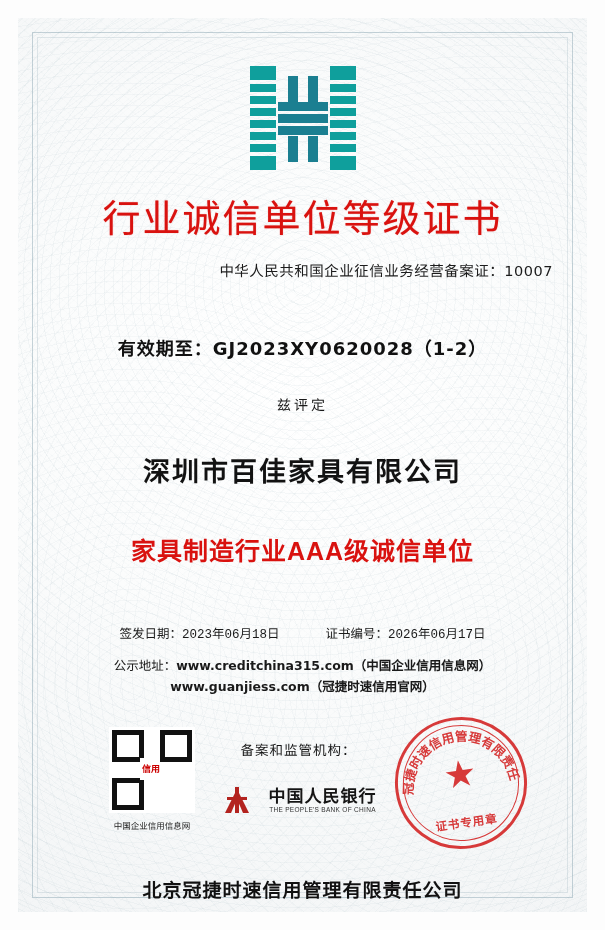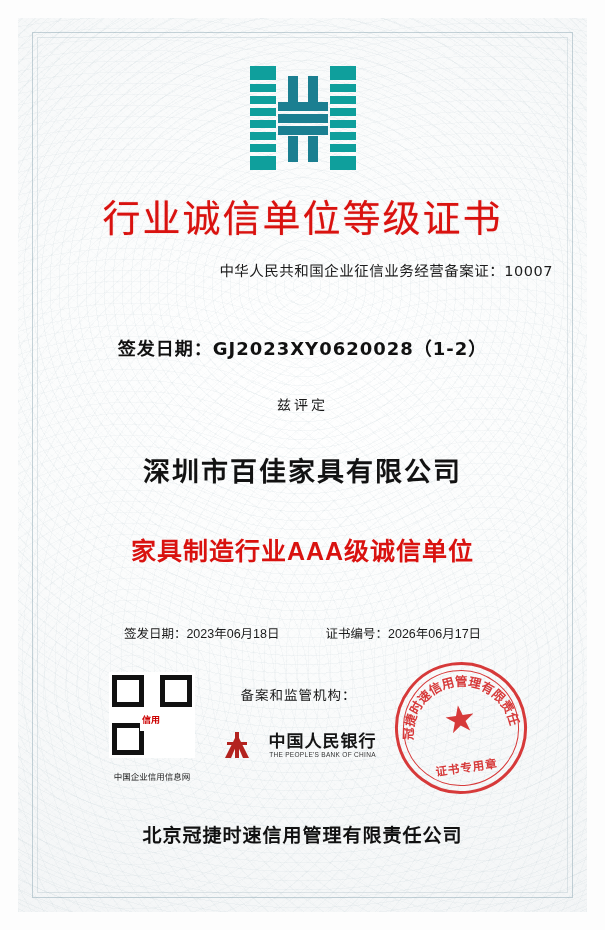--- a/index.html
+++ b/index.html
@@ -127,21 +127,21 @@
   }
 
   
   .dates {
     margin-top: 56px;
     display: flex;
     justify-content: center;
     gap: 46px;
     font-size: 12.5px;
     color: #1a1a1a;
-    font-family: Liberation Sans, sans-serif;
+    font-family: Liberation Mono, monospace;
   }
   .urls {
     margin-top: 14px;
     font-size: 12.5px;
     color: #1a1a1a;
     line-height: 1.65;
     font-family: "DejaVu Sans", "Liberation Sans", sans-serif;
   }
   .urls .u {
     font-weight: bold;
@@ -183,33 +183,33 @@
   .qr::after  { right: 2px; top: 2px; }
   .qr .fp3 {
     position: absolute;
     left: 2px; bottom: 2px;
     width: 22px; height: 22px;
     border: 5px solid #111;
     background: #fff;
   }
   .qr .redmark {
     position: absolute;
-    left: 30px; top: 36px;
+    left: 30px; top: 30px;
     width: 22px; height: 22px;
     color: #c00;
     font-size: 9px;
     line-height: 11px;
     font-weight: bold;
     background: #fff;
     display: flex;
     align-items: center;
     justify-content: center;
   }
   .qr-caption {
-    margin-top: 12px;
+    margin-top: 6px;
     font-size: 8.5px;
     color: #222;
     font-family: "DejaVu Sans", "Liberation Sans", sans-serif;
   }
 
   .filing-block {
     position: absolute;
     left: 0; right: 8px;
     top: 18px;
     margin: 0 auto;
@@ -342,34 +342,42 @@
             <rect x="44" y="74" width="10" height="26"></rect>
             <rect x="64" y="74" width="10" height="26"></rect>
           </g>
         </svg>
       </div>
 
       <div class="main-title">行业诚信单位等级证书</div>
       <div class="sub-title">中华人民共和国企业征信业务经营备案证：10007</div>
 
       <div class="cert-no">
-        <span>签发日期：</span><span>GJ2023XY0620028（1-2）</span>
+        <span>有效期至：</span><span>GJ2023XY0620028（1-2）</span>
       </div>
 
       <div class="hereby">兹评定</div>
 
       <div class="company">深圳市百佳家具有限公司</div>
 
       <div class="award">家具制造行业AAA级诚信单位</div>
 
       <div class="dates">
         <span>签发日期：2023年06月18日</span>
         <span>证书编号：2026年06月17日</span>
       </div>
 
+      <div class="urls">
+        <div>
+          <span>公示地址：</span><span class="u">www.creditchina315.com（中国企业信用信息网）</span>
+        </div>
+        <div>
+          <span class="u">www.guanjiess.com（冠捷时速信用官网）</span>
+        </div>
+      </div>
 
       <div class="bottom">
 
         <div class="qr-block">
           <div class="qr">
             <div class="fp3"></div>
             <div class="redmark">信用</div>
           </div>
           <div class="qr-caption">中国企业信用信息网</div>
         </div>

